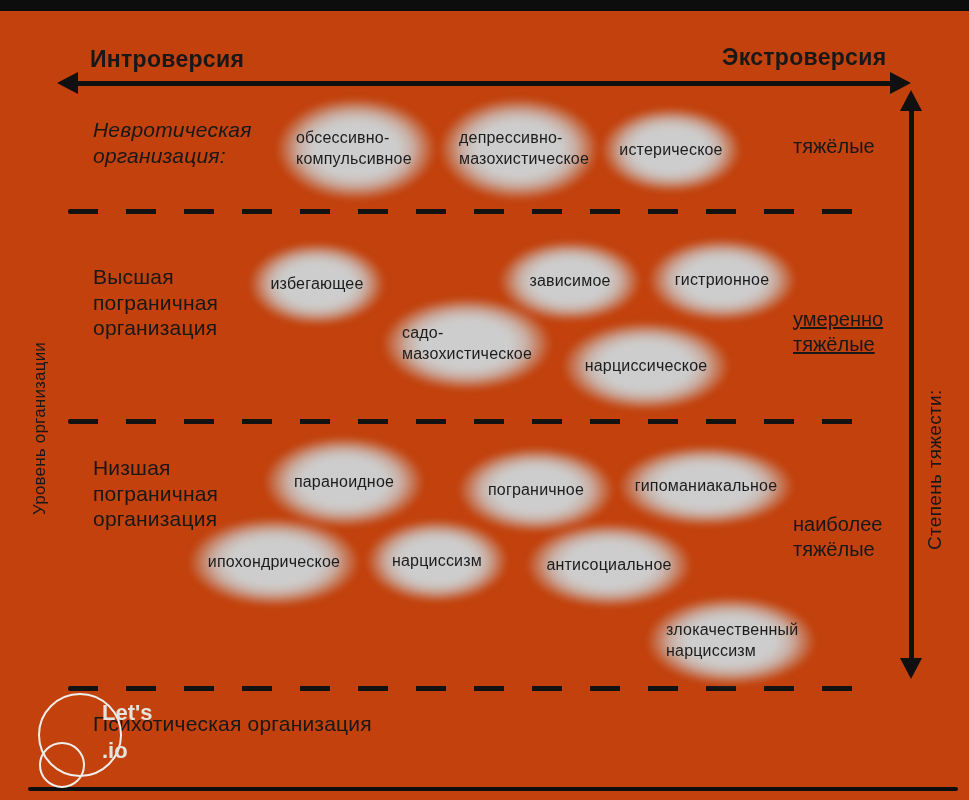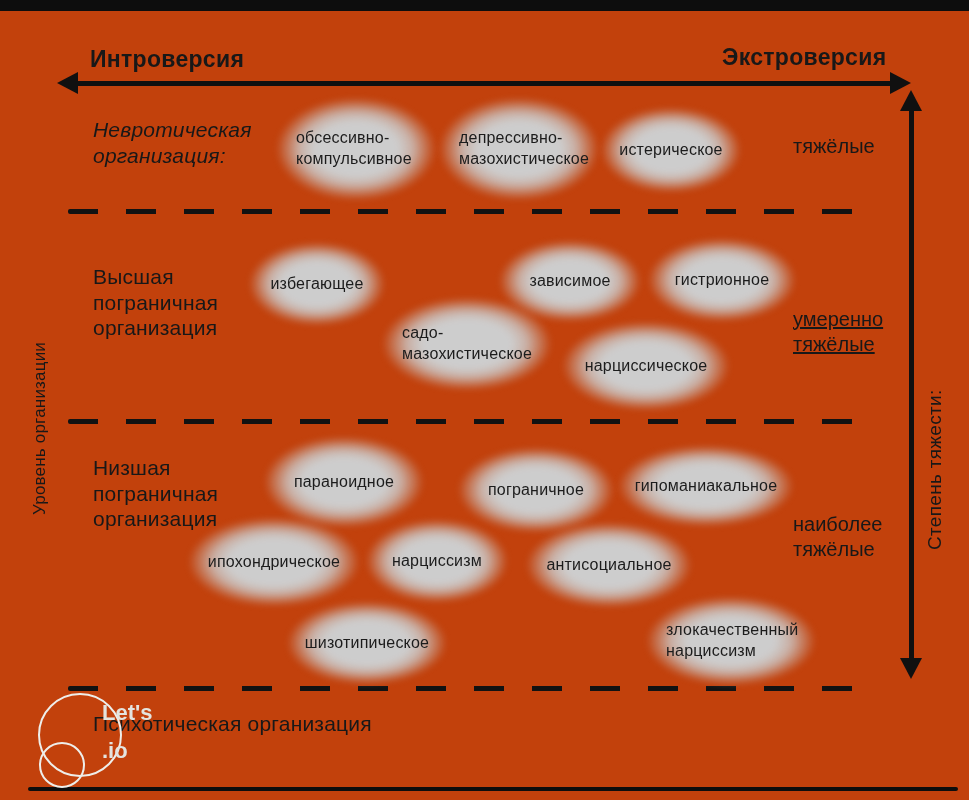--- a/index.html
+++ b/index.html
@@ -180,23 +180,20 @@
   </div>
   <div class="blob" style="left:192px;top:522px;width:164px;height:80px;">
     <span class="blob-label">ипохондрическое</span>
   </div>
   <div class="blob" style="left:370px;top:524px;width:134px;height:74px;">
     <span class="blob-label">нарциссизм</span>
   </div>
   <div class="blob" style="left:530px;top:527px;width:158px;height:76px;">
     <span class="blob-label">антисоциальное</span>
   </div>
-  <div class="blob" style="left:291px;top:606px;width:152px;height:74px;">
-    <span class="blob-label">шизотипическое</span>
-  </div>
   <div class="blob align-left" style="left:650px;top:601px;width:162px;height:80px;">
     <span class="blob-label">злокачественный
 нарциссизм</span>
   </div>
 
   <div class="wm-circle wm-c1"></div>
   <div class="wm-circle wm-c2"></div>
   <div class="wm-text wm-t1">Let's</div>
   <div class="wm-text wm-t2">.io</div>
 

